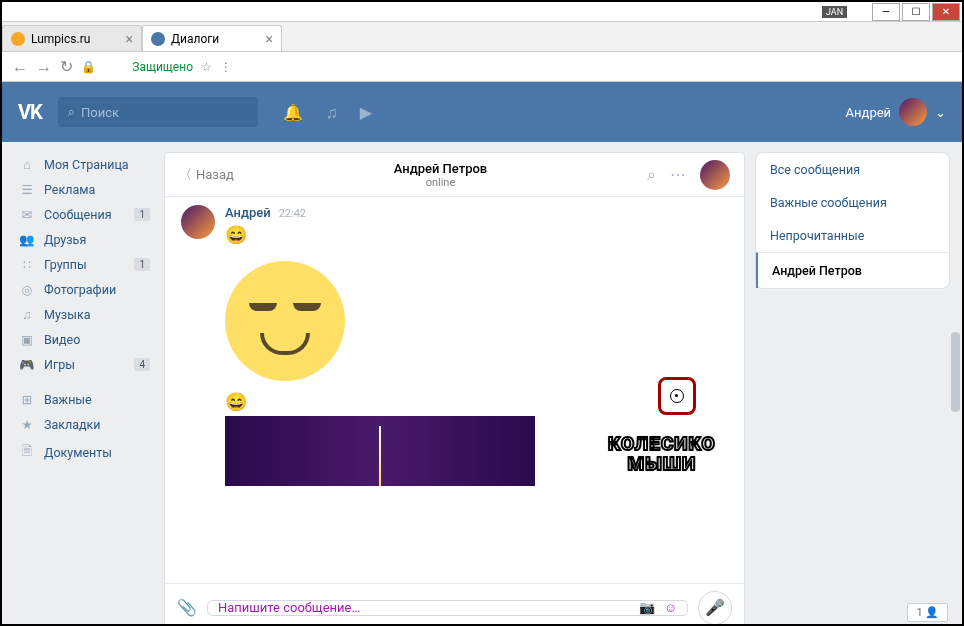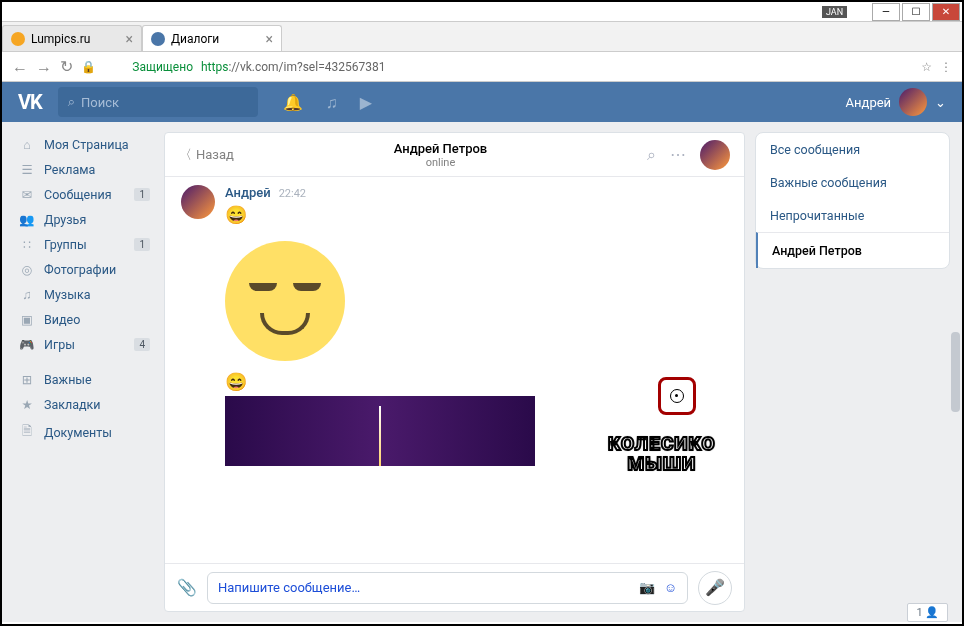--- a/index.html
+++ b/index.html
@@ -12,21 +12,21 @@
 .tabs{height:30px;background:#f2f2f2;display:flex;align-items:flex-end;border-bottom:1px solid #ccc;}
 .tab{height:26px;border:1px solid #ccc;border-bottom:none;padding:0 8px;display:flex;align-items:center;gap:6px;font-size:12px;background:#fff;border-radius:3px 3px 0 0;min-width:140px;}
 .tab.inactive{background:#e8e8e8;}
 .tab .fav{width:14px;height:14px;border-radius:50%;}
 .tab .x{margin-left:auto;color:#888;font-size:14px;}
 .addr{height:30px;display:flex;align-items:center;gap:8px;padding:0 10px;border-bottom:1px solid #ccc;font-size:12px;}
 .addr .nav{color:#888;font-size:16px;}
 .addr .url{flex:1;color:#666;}
 .addr .secure{color:#0a8f3b;margin-left:28px;}
 .addr .https{color:#0a8f3b;}
-.vk-header{height:40px;background:#4a76a8;display:flex;align-items:center;padding:0 16px;gap:16px;color:#fff;}
+.vk-header{height:60px;background:#4a76a8;display:flex;align-items:center;padding:0 16px;gap:16px;color:#fff;}
 .vk-logo{font-weight:bold;font-size:20px;letter-spacing:-1px;}
 .vk-search{flex:0 0 200px;background:#3d6999;border-radius:4px;height:30px;display:flex;align-items:center;padding:0 10px;gap:6px;font-size:13px;color:#a6bcd6;}
 .vk-icons{display:flex;gap:22px;margin-left:10px;color:#9bb4d0;}
 .vk-user{margin-left:auto;display:flex;align-items:center;gap:8px;font-size:13px;}
 .avatar{width:28px;height:28px;border-radius:50%;background:linear-gradient(135deg,#4a1a6b,#ff9a3c);}
 .vk-body{background:#edeef0;height:calc(626px - 20px - 30px - 30px - 44px - 2px);display:flex;padding:10px 12px;gap:10px;overflow:hidden;}
 .left{width:140px;font-size:12.5px;}
 .left .item{display:flex;align-items:center;gap:8px;padding:5px 4px;color:#2a5885;cursor:pointer;}
 .left .ico{width:18px;color:#9aa7b4;text-align:center;}
 .left .badge{margin-left:auto;background:#d9dde2;color:#4c5661;font-size:10px;padding:1px 5px;border-radius:2px;}
@@ -47,21 +47,21 @@
 .msg .time{color:#aab2bd;font-size:11px;}
 .emoji{font-size:18px;margin:4px 0;}
 .big-emoji{width:120px;height:120px;border-radius:50%;background:#ffe066;margin:16px 0 10px 0;position:relative;}
 .big-emoji::before,.big-emoji::after{content:'';position:absolute;width:28px;height:8px;background:#5a4a2a;border-radius:0 0 14px 14px;top:42px;}
 .big-emoji::before{left:24px;}
 .big-emoji::after{right:24px;}
 .big-emoji .mouth{position:absolute;width:50px;height:22px;border:4px solid #5a4a2a;border-top:none;border-radius:0 0 50px 50px;top:72px;left:35px;}
 .img-msg{width:310px;height:70px;background:linear-gradient(90deg,#2a0a4a,#4a1a6b,#2a0a4a);position:relative;overflow:hidden;}
 .img-msg .spark{position:absolute;left:50%;bottom:0;width:2px;height:60px;background:linear-gradient(#fff,#ffd36b);transform:translateX(-50%);}
 .chat-input{height:48px;border-top:1px solid #e7e8ec;display:flex;align-items:center;padding:0 12px;gap:10px;}
-.chat-input .field{flex:1;border:1px solid #d3d9de;border-radius:6px;height:32px;padding:0 10px;display:flex;align-items:center;gap:8px;font-size:13px;color:#1d4ed8;}
+.chat-input .field{flex:1;border:1px solid #d3d9de;border-radius:6px;height:16px;padding:0 10px;display:flex;align-items:center;gap:8px;font-size:13px;color:#a21caf;}
 .chat-input .ico{color:#a9b3c0;font-size:16px;}
 .mic{width:34px;height:34px;border:1px solid #d3d9de;border-radius:50%;display:flex;align-items:center;justify-content:center;color:#a9b3c0;}
 .right{width:195px;}
 .right .panel{background:#fff;border:1px solid #dce1e6;border-radius:8px;font-size:12.5px;}
 .right .link{padding:9px 14px;color:#2a5885;cursor:pointer;}
 .right .active{padding:10px 14px;font-weight:500;color:#000;border-left:2px solid #5181b8;border-top:1px solid #e7e8ec;}
 .scroll-cursor{position:absolute;left:656px;top:375px;width:38px;height:38px;border:3px solid #a30000;border-radius:8px;background:#fff;display:flex;align-items:center;justify-content:center;}
 .scroll-cursor .dot{width:14px;height:14px;border:1.5px solid #000;border-radius:50%;position:relative}
 .scroll-cursor .dot::before{content:'';position:absolute;width:3px;height:3px;background:#000;border-radius:50%;left:4px;top:4px;}
 .anno{position:absolute;left:606px;top:432px;font-weight:800;font-size:19px;color:#fff;text-align:center;letter-spacing:1px;-webkit-text-stroke:2px #000;line-height:1.05;text-shadow:0 0 2px #000;}
@@ -91,21 +91,20 @@
       <span class="x">×</span>
     </div>
   </div>
 
   <div class="addr">
     <span class="nav">←</span>
     <span class="nav">→</span>
     <span class="nav">↻</span>
     <span style="color:#0a8f3b">🔒</span>
     <span class="secure">Защищено</span>
-    <span class="url"><span class="https">https</span>://vk.com/im?sel=432567381</span>
     <span style="color:#888">☆</span>
     <span style="color:#888">⋮</span>
   </div>
 
   <div class="vk-header">
     <span class="vk-logo">VK</span>
     <div class="vk-search">
       <span>⌕</span>
       <span>Поиск</span>
     </div>

